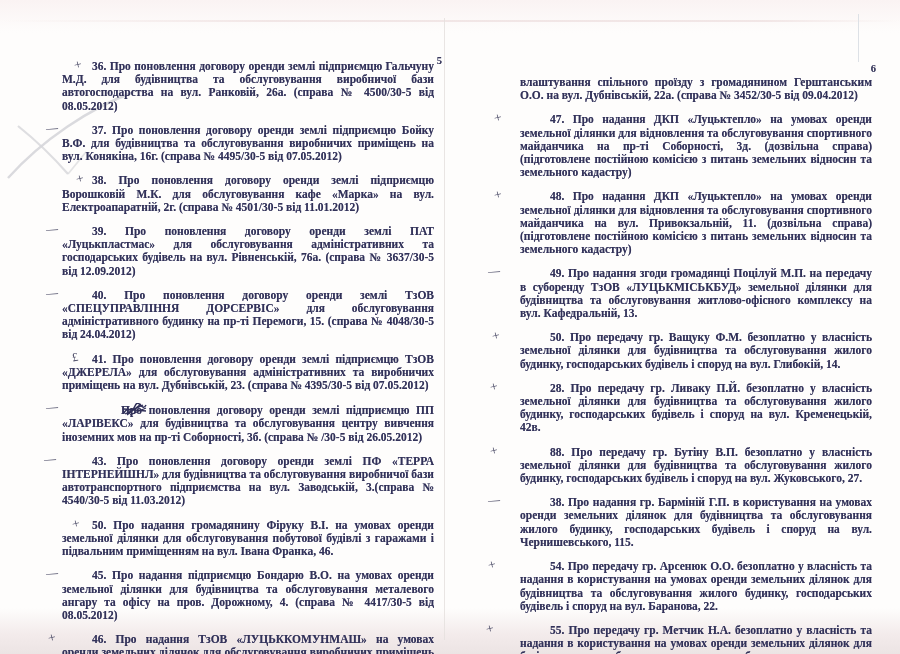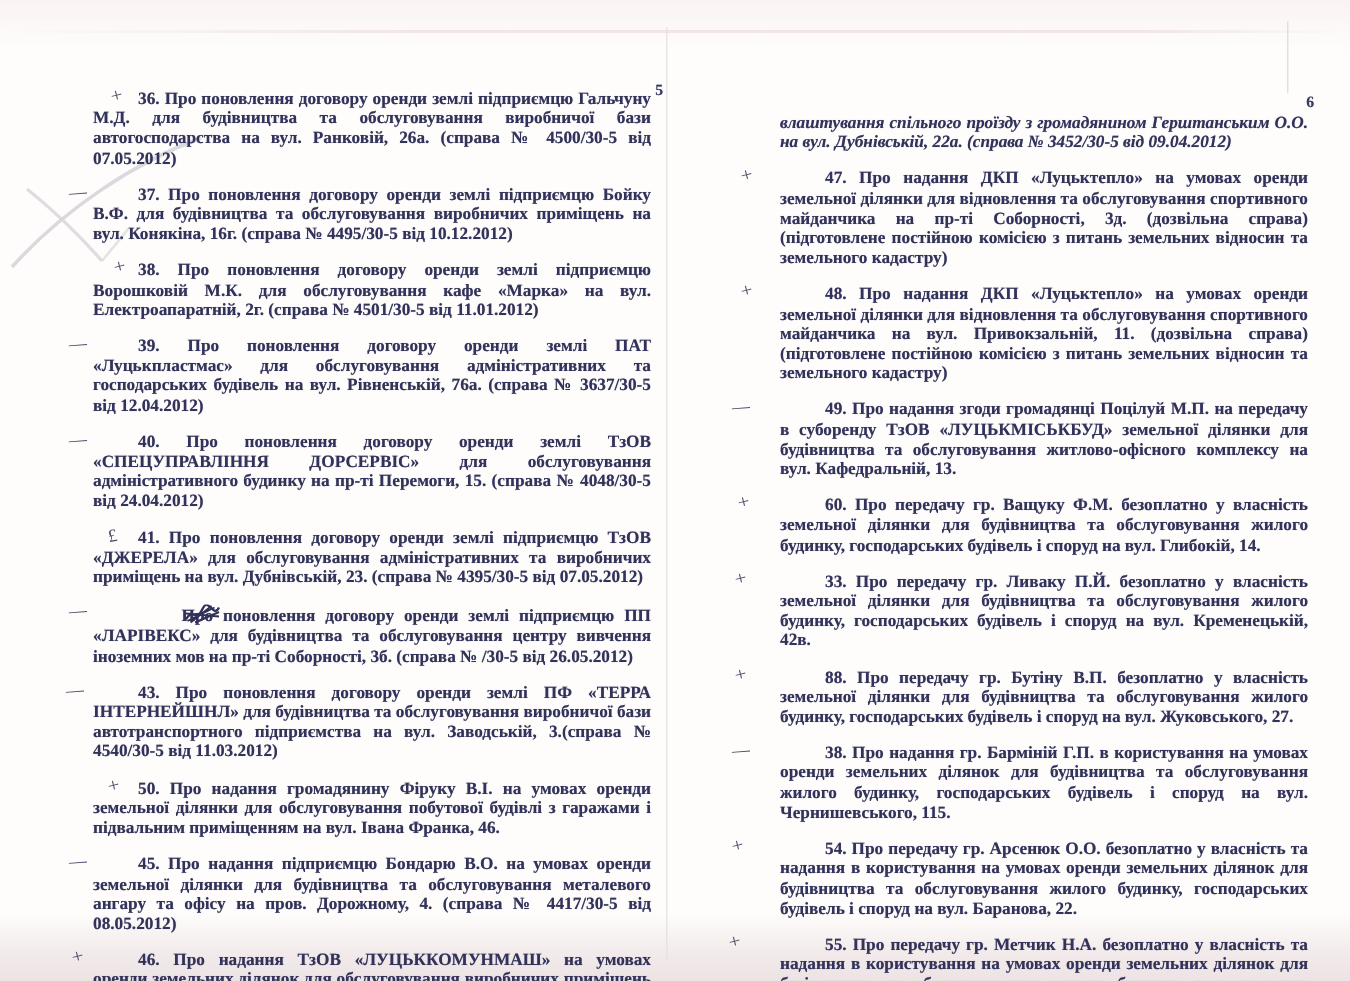--- a/index.html
+++ b/index.html
@@ -41,21 +41,21 @@
   .page-left .page-number{right:-8px;top:4px;}
   .page-right .page-number{right:-4px;top:-2px;}
   .items{margin-top:10px;}
   .page-right .items{margin-top:12px;}
   .item{
     position:relative;
     margin:0 0 11px 0;
     text-align:justify;
     text-indent:30px;
   }
-  .item.no-indent{text-indent:0;font-style:italic;}
+  .item.no-indent{text-indent:0;}
   .mark{
     position:absolute;top:-2px;
     font-weight:normal;
     color:#4b4b66;
     text-indent:0;
     text-shadow:none;
   }
   .mark-cross{font-size:14px;transform:rotate(-14deg) scaleY(.9);}
   .mark-dash{font-size:12px;letter-spacing:-2px;transform:rotate(-4deg);}
   .mark-pound{font-size:12px;transform:rotate(-10deg);}
@@ -73,45 +73,45 @@
 
   <svg class="pencil-x" width="150" height="150" viewBox="0 0 150 150">
     <path d="M6 138 C 40 100, 88 68, 132 52" fill="none" stroke="#d3d3d8" stroke-width="2.4" opacity="0.85"></path>
     <path d="M16 86 C 36 102, 52 118, 66 134" fill="none" stroke="#d6d6da" stroke-width="2.2" opacity="0.8"></path>
     <path d="M66 134 L 84 112" fill="none" stroke="#d8d8dc" stroke-width="1.8" opacity="0.7"></path>
   </svg>
 
   <section class="page page-left">
     <span class="page-number">5</span>
     <div class="items">
-        <p class="item"><span class="mark mark-cross" style="left: 12px;">+</span><span>36. Про поновлення договору оренди землі підприємцю Гальчуну М.Д. для будівництва та обслуговування виробничої бази автогосподарства на вул. Ранковій, 26а. (справа № 4500/30-5 від 07.05.2012)</span></p>
-        <p class="item"><span class="mark mark-dash" style="left: -16px;">—</span><span>37. Про поновлення договору оренди землі підприємцю Бойку В.Ф. для будівництва та обслуговування виробничих приміщень на вул. Конякіна, 16г. (справа № 4495/30-5 від 10.12.2012)</span></p>
+        <p class="item"><span class="mark mark-cross" style="left: 12px;">+</span><span>36. Про поновлення договору оренди землі підприємцю Гальчуну М.Д. для будівництва та обслуговування виробничої бази автогосподарства на вул. Ранковій, 26а. (справа № 4500/30-5 від 08.05.2012)</span></p>
+        <p class="item"><span class="mark mark-dash" style="left: -16px;">—</span><span>37. Про поновлення договору оренди землі підприємцю Бойку В.Ф. для будівництва та обслуговування виробничих приміщень на вул. Конякіна, 16г. (справа № 4495/30-5 від 07.05.2012)</span></p>
         <p class="item"><span class="mark mark-cross" style="left: 14px;">+</span><span>38. Про поновлення договору оренди землі підприємцю Ворошковій М.К. для обслуговування кафе «Марка» на вул. Електроапаратній, 2г. (справа № 4501/30-5 від 11.01.2012)</span></p>
-        <p class="item"><span class="mark mark-dash" style="left: -16px;">—</span><span>39. Про поновлення договору оренди землі ПАТ «Луцькпластмас» для обслуговування адміністративних та господарських будівель на вул. Рівненській, 76а. (справа № 3637/30-5 від 12.04.2012)</span></p>
+        <p class="item"><span class="mark mark-dash" style="left: -16px;">—</span><span>39. Про поновлення договору оренди землі ПАТ «Луцькпластмас» для обслуговування адміністративних та господарських будівель на вул. Рівненській, 76а. (справа № 3637/30-5 від 12.09.2012)</span></p>
         <p class="item"><span class="mark mark-dash" style="left: -16px;">—</span><span>40. Про поновлення договору оренди землі ТзОВ «СПЕЦУПРАВЛІННЯ ДОРСЕРВІС» для обслуговування адміністративного будинку на пр-ті Перемоги, 15. (справа № 4048/30-5 від 24.04.2012)</span></p>
         <p class="item"><span class="mark mark-pound" style="left: 10px;">£</span><span>41. Про поновлення договору оренди землі підприємцю ТзОВ «ДЖЕРЕЛА» для обслуговування адміністративних та виробничих приміщень на вул. Дубнівській, 23. (справа № 4395/30-5 від 07.05.2012)</span></p>
         <p class="item"><span class="mark mark-dash" style="left: -16px;">—</span><span class="scribble"><svg width="26" height="13" viewBox="0 0 26 13">
               <path d="M2 10 C 6 2, 9 12, 13 3 S 20 10, 24 2" fill="none" stroke="#2f2f58" stroke-width="1.5"></path>
               <path d="M3 11 L 21 2 M2 6 L 24 8 M5 12 L 19 1 M8 12 L 24 5" fill="none" stroke="#2f2f58" stroke-width="1.3"></path>
             </svg></span><span>Про поновлення договору оренди землі підприємцю ПП «ЛАРІВЕКС» для будівництва та обслуговування центру вивчення іноземних мов на пр-ті Соборності, 3б. (справа № /30-5 від 26.05.2012)</span></p>
         <p class="item"><span class="mark mark-dash" style="left: -18px;">—</span><span>43. Про поновлення договору оренди землі ПФ «ТЕРРА ІНТЕРНЕЙШНЛ» для будівництва та обслуговування виробничої бази автотранспортного підприємства на вул. Заводській, 3.(справа № 4540/30-5 від 11.03.2012)</span></p>
         <p class="item"><span class="mark mark-cross" style="left: 10px;">+</span><span>50. Про надання громадянину Фіруку В.І. на умовах оренди земельної ділянки для обслуговування побутової будівлі з гаражами і підвальним приміщенням на вул. Івана Франка, 46.</span></p>
         <p class="item"><span class="mark mark-dash" style="left: -16px;">—</span><span>45. Про надання підприємцю Бондарю В.О. на умовах оренди земельної ділянки для будівництва та обслуговування металевого ангару та офісу на пров. Дорожному, 4. (справа № 4417/30-5 від 08.05.2012)</span></p>
         <p class="item"><span class="mark mark-cross" style="left: -14px;">+</span><span>46. Про надання ТзОВ «ЛУЦЬККОМУНМАШ» на умовах оренди земельних ділянок для обслуговування виробничих приміщень та</span></p>
       </div>
   </section>
 
   <section class="page page-right">
     <span class="page-number">6</span>
     <div class="items">
         <p class="item no-indent"><span>влаштування спільного проїзду з громадянином Герштанським О.О. на вул. Дубнівській, 22а. (справа № 3452/30-5 від 09.04.2012)</span></p>
         <p class="item"><span class="mark mark-cross" style="left: -26px;">+</span><span>47. Про надання ДКП «Луцьктепло» на умовах оренди земельної ділянки для відновлення та обслуговування спортивного майданчика на пр-ті Соборності, 3д. (дозвільна справа) (підготовлене постійною комісією з питань земельних відносин та земельного кадастру)</span></p>
         <p class="item"><span class="mark mark-cross" style="left: -26px;">+</span><span>48. Про надання ДКП «Луцьктепло» на умовах оренди земельної ділянки для відновлення та обслуговування спортивного майданчика на вул. Привокзальній, 11. (дозвільна справа) (підготовлене постійною комісією з питань земельних відносин та земельного кадастру)</span></p>
         <p class="item"><span class="mark mark-dash" style="left: -32px;">—</span><span>49. Про надання згоди громадянці Поцілуй М.П. на передачу в суборенду ТзОВ «ЛУЦЬКМІСЬКБУД» земельної ділянки для будівництва та обслуговування житлово-офісного комплексу на вул. Кафедральній, 13.</span></p>
-        <p class="item"><span class="mark mark-cross" style="left: -28px;">+</span><span>60. Про передачу гр. Ващуку Ф.М. безоплатно у власність земельної ділянки для будівництва та обслуговування жилого будинку, господарських будівель і споруд на вул. Глибокій, 14.</span></p>
-        <p class="item"><span class="mark mark-cross" style="left: -30px;">+</span><span>33. Про передачу гр. Ливаку П.Й. безоплатно у власність земельної ділянки для будівництва та обслуговування жилого будинку, господарських будівель і споруд на вул. Кременецькій, 42в.</span></p>
+        <p class="item"><span class="mark mark-cross" style="left: -28px;">+</span><span>50. Про передачу гр. Ващуку Ф.М. безоплатно у власність земельної ділянки для будівництва та обслуговування жилого будинку, господарських будівель і споруд на вул. Глибокій, 14.</span></p>
+        <p class="item"><span class="mark mark-cross" style="left: -30px;">+</span><span>28. Про передачу гр. Ливаку П.Й. безоплатно у власність земельної ділянки для будівництва та обслуговування жилого будинку, господарських будівель і споруд на вул. Кременецькій, 42в.</span></p>
         <p class="item"><span class="mark mark-cross" style="left: -30px;">+</span><span>88. Про передачу гр. Бутіну В.П. безоплатно у власність земельної ділянки для будівництва та обслуговування жилого будинку, господарських будівель і споруд на вул. Жуковського, 27.</span></p>
         <p class="item"><span class="mark mark-dash" style="left: -32px;">—</span><span>38. Про надання гр. Барміній Г.П. в користування на умовах оренди земельних ділянок для будівництва та обслуговування жилого будинку, господарських будівель і споруд на вул. Чернишевського, 115.</span></p>
         <p class="item"><span class="mark mark-cross" style="left: -32px;">+</span><span>54. Про передачу гр. Арсенюк О.О. безоплатно у власність та надання в користування на умовах оренди земельних ділянок для будівництва та обслуговування жилого будинку, господарських будівель і споруд на вул. Баранова, 22.</span></p>
         <p class="item"><span class="mark mark-cross" style="left: -34px;">+</span><span>55. Про передачу гр. Метчик Н.А. безоплатно у власність та надання в користування на умовах оренди земельних ділянок для будівництва та обслуговування жилого будинку, господарських будівель і споруд на вул. Баранова, 22а.</span></p>
       </div>
   </section>
 </div>
 
 </body></html>

